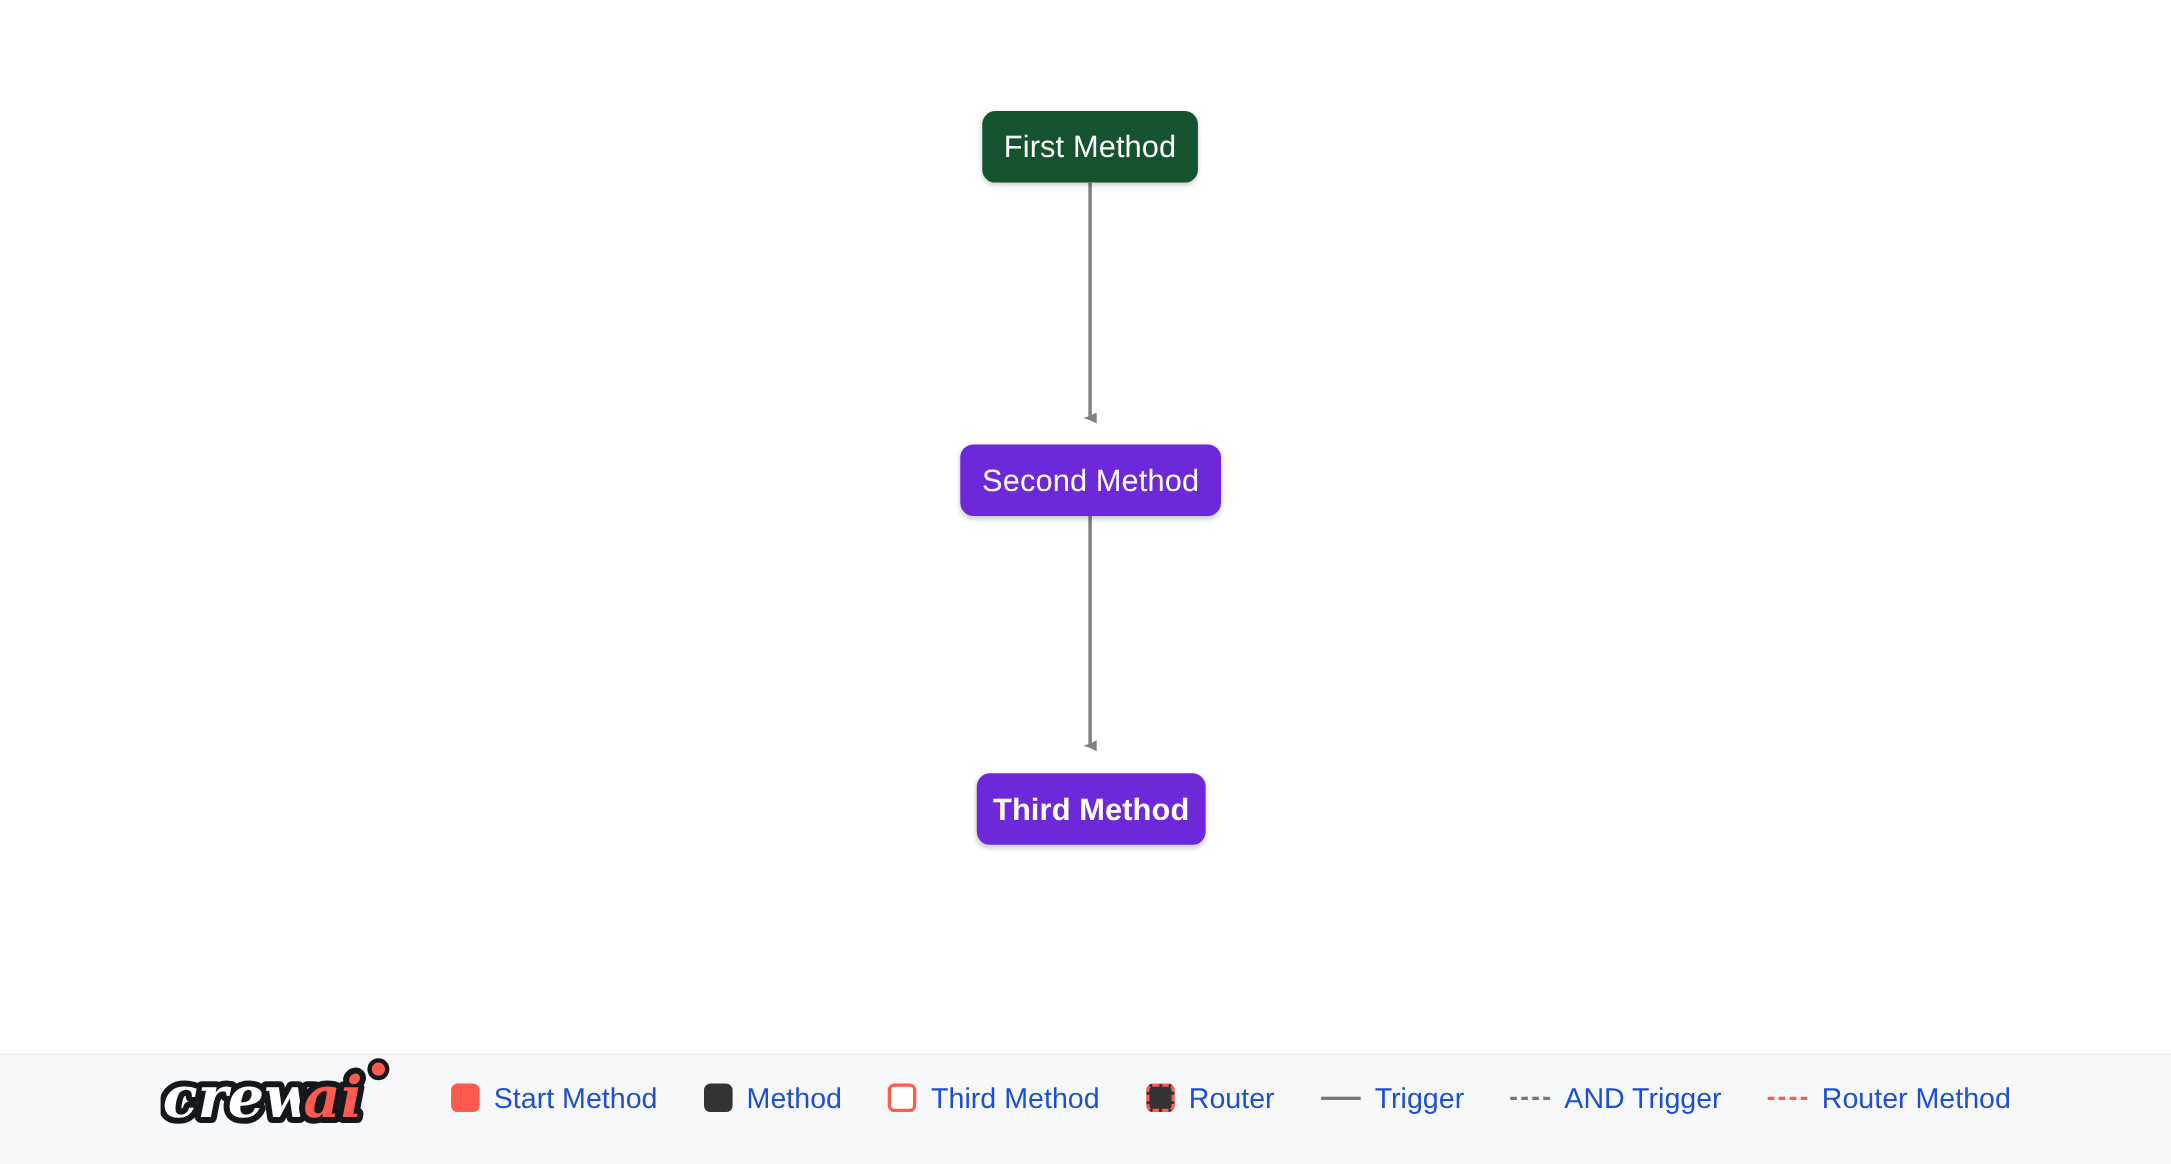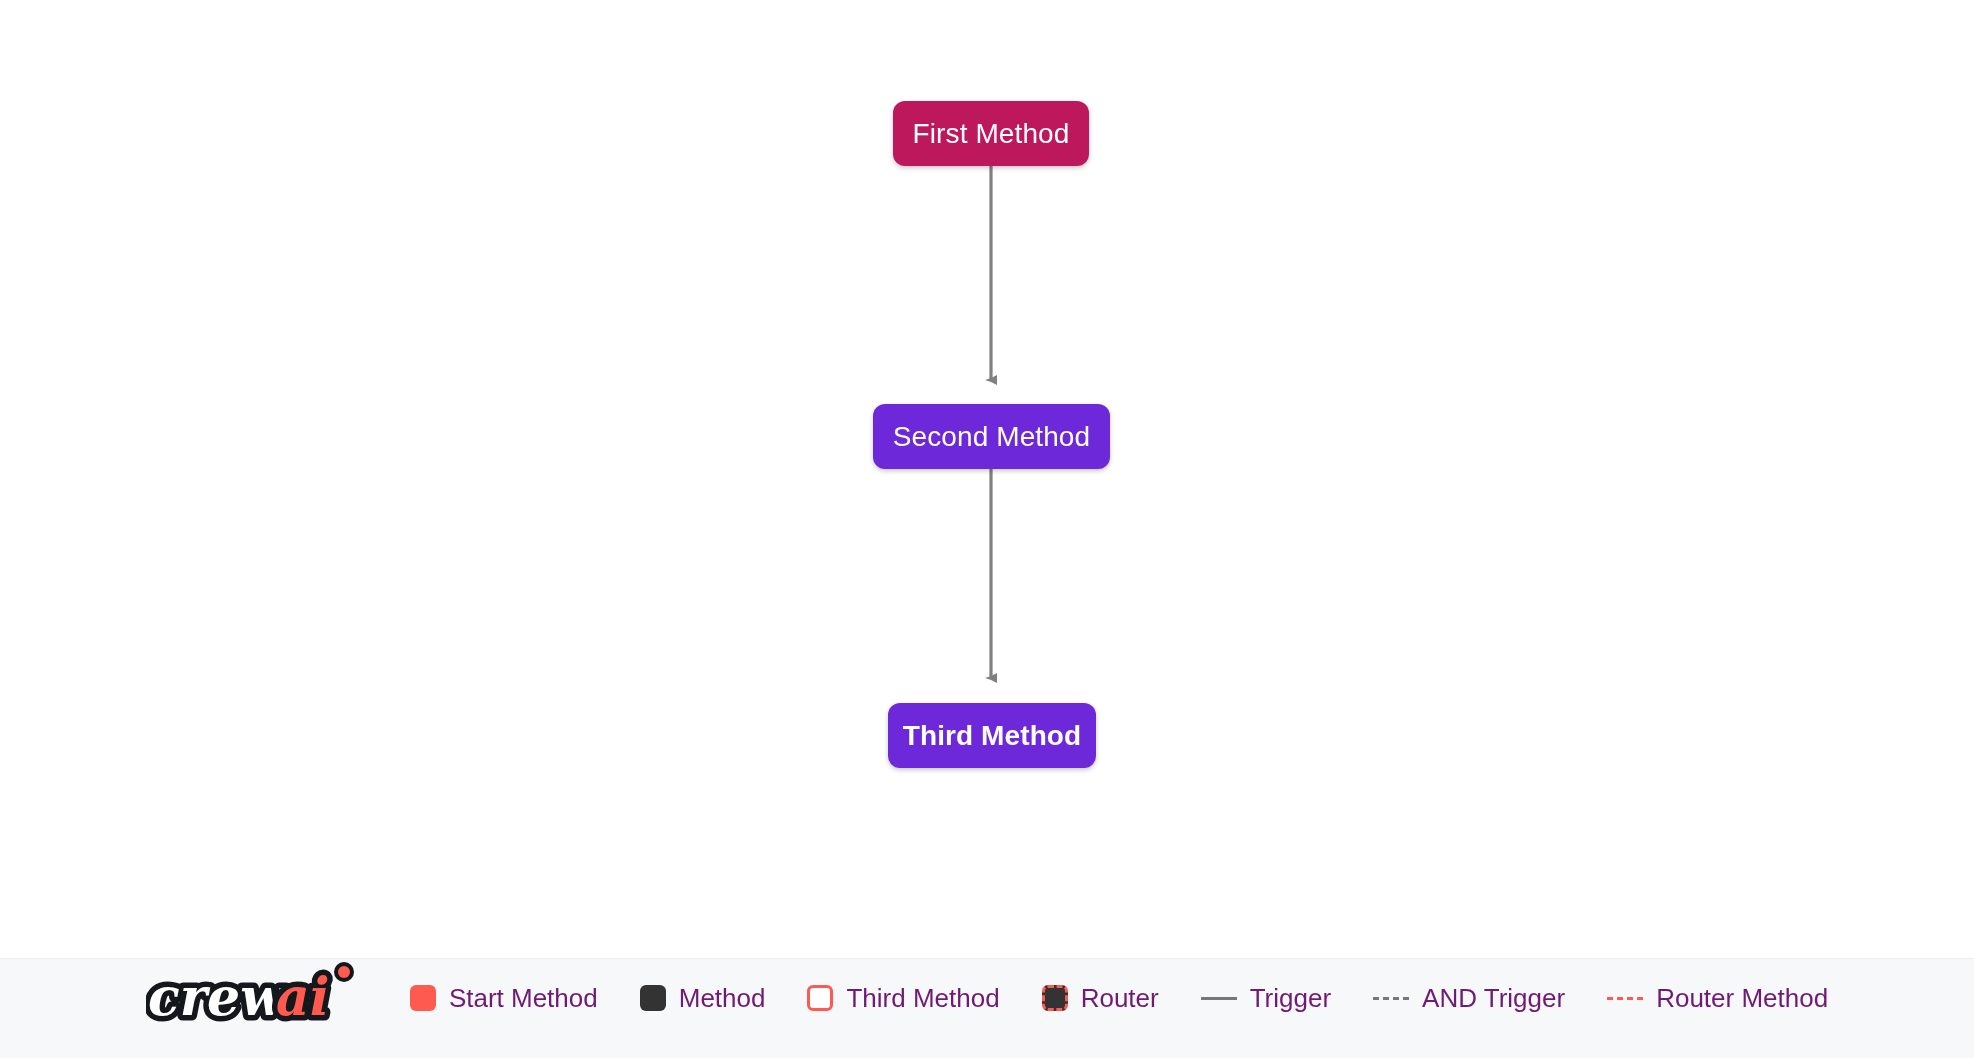--- a/index.html
+++ b/index.html
@@ -44,21 +44,21 @@
     border-radius: 12px;
     color: #ffffff;
     font-size: 28px;
     line-height: 1;
     letter-spacing: 0.1px;
     white-space: nowrap;
     box-shadow: 0 2px 5px rgba(0,0,0,0.22);
     user-select: none;
   }
   .flow-node.start {
-    background: #be185d;
+    background: #14532d;
   }
   .flow-node.method {
     background: #6d28d9;
   }
 
   
   #legend-bar {
     position: absolute;
     left: 0;
     top: 958px;
@@ -88,21 +88,21 @@
   .legend-item {
     display: flex;
     align-items: center;
     margin-right: 42px;
     white-space: nowrap;
   }
   .legend-item:last-child { margin-right: 0; }
 
   .legend-label {
     font-size: 26px;
-    color: #701a75;
+    color: #1d4ed8;
     line-height: 1;
   }
 
   .swatch {
     width: 26px;
     height: 26px;
     border-radius: 6px;
     margin-right: 13px;
     box-sizing: border-box;
     flex: 0 0 auto;

